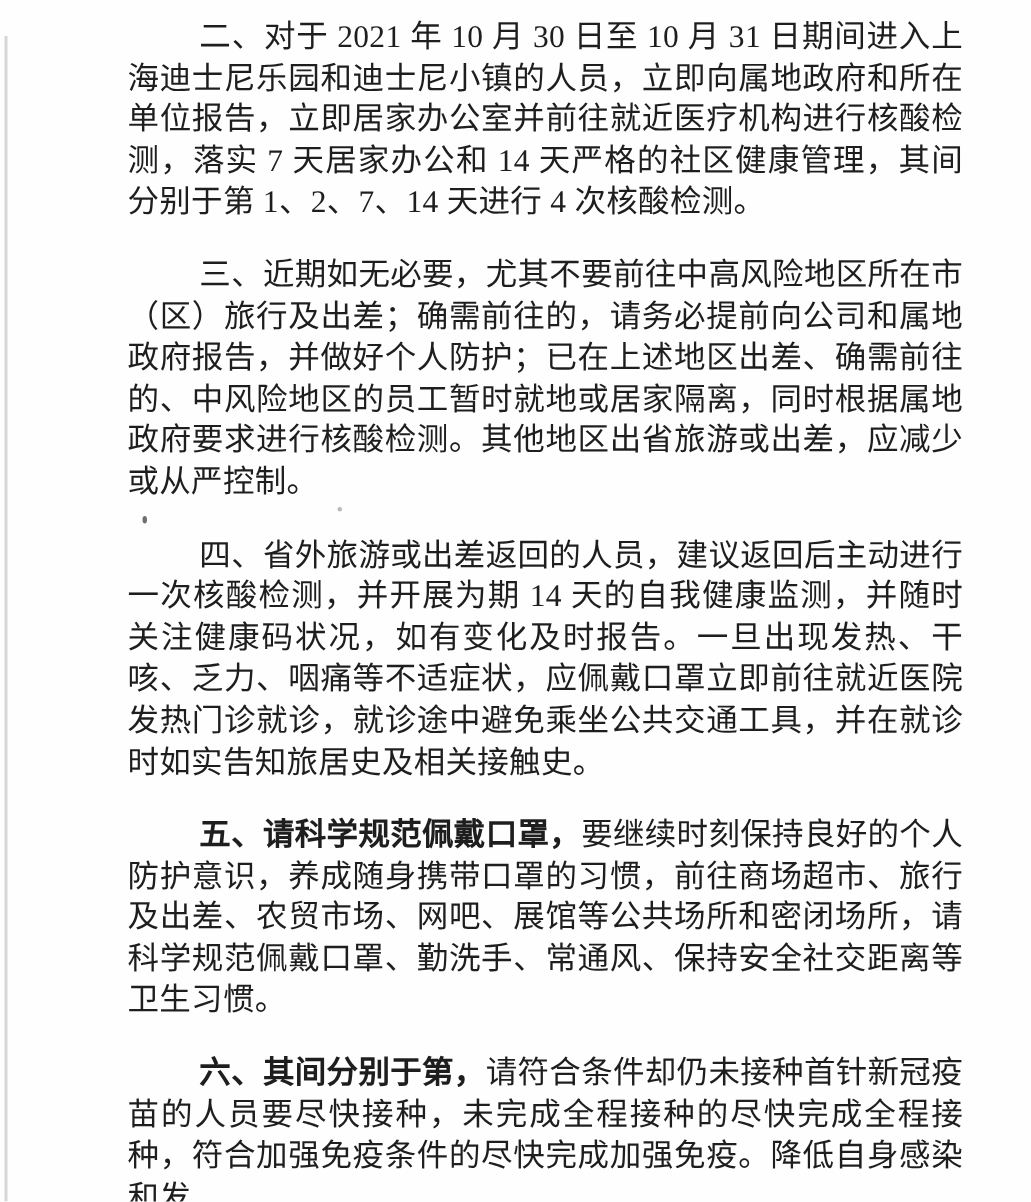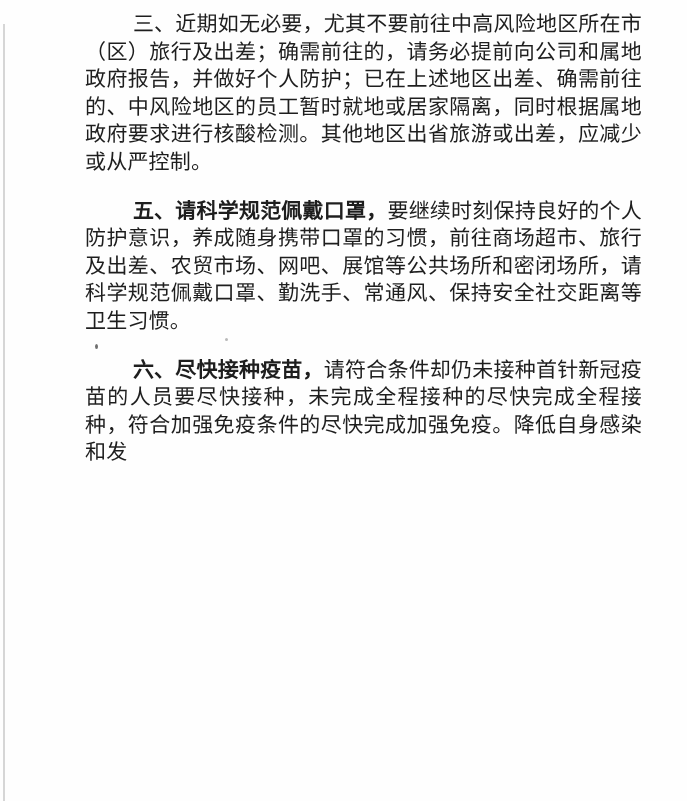--- a/index.html
+++ b/index.html
@@ -63,24 +63,30 @@
     background: #b9b9b9;
   }
 </style>
 </head>
 <body>
 
 <div class="scan-edge-line"></div>
 
 <div class="doc">
   <p>
+    <b></b><span>二、对于 2021 年 10 月 30 日至 10 月 31 日期间进入上海迪士尼乐园和迪士尼小镇的人员，立即向属地政府和所在单位报告，立即居家办公室并前往就近医疗机构进行核酸检测，落实 7 天居家办公和 14 天严格的社区健康管理，其间分别于第 1、2、7、14 天进行 4 次核酸检测。</span>
+  </p>
+  <p>
     <b></b><span>三、近期如无必要，尤其不要前往中高风险地区所在市（区）旅行及出差；确需前往的，请务必提前向公司和属地政府报告，并做好个人防护；已在上述地区出差、确需前往的、中风险地区的员工暂时就地或居家隔离，同时根据属地政府要求进行核酸检测。其他地区出省旅游或出差，应减少或从严控制。</span>
+  </p>
+  <p>
+    <b></b><span>四、省外旅游或出差返回的人员，建议返回后主动进行一次核酸检测，并开展为期 14 天的自我健康监测，并随时关注健康码状况，如有变化及时报告。一旦出现发热、干咳、乏力、咽痛等不适症状，应佩戴口罩立即前往就近医院发热门诊就诊，就诊途中避免乘坐公共交通工具，并在就诊时如实告知旅居史及相关接触史。</span>
   </p>
   <p>
     <b>五、请科学规范佩戴口罩，</b><span>要继续时刻保持良好的个人防护意识，养成随身携带口罩的习惯，前往商场超市、旅行及出差、农贸市场、网吧、展馆等公共场所和密闭场所，请科学规范佩戴口罩、勤洗手、常通风、保持安全社交距离等卫生习惯。</span>
   </p>
   <p>
-    <b>六、尽快接种疫苗，</b><span>请符合条件却仍未接种首针新冠疫苗的人员要尽快接种，未完成全程接种的尽快完成全程接种，符合加强免疫条件的尽快完成加强免疫。降低自身感染和发</span>
+    <b>六、其间分别于第，</b><span>请符合条件却仍未接种首针新冠疫苗的人员要尽快接种，未完成全程接种的尽快完成全程接种，符合加强免疫条件的尽快完成加强免疫。降低自身感染和发</span>
   </p>
 </div>
 
 <div class="speck speck-1"></div>
 <div class="speck speck-2"></div>
 
 </body></html>

